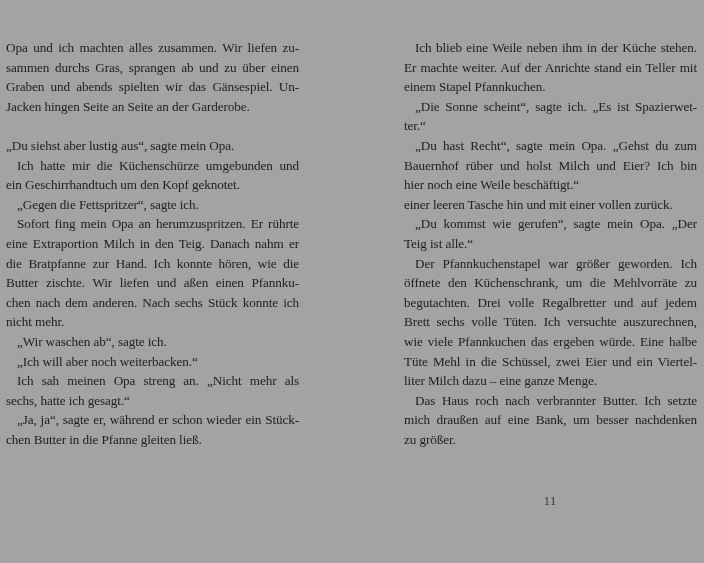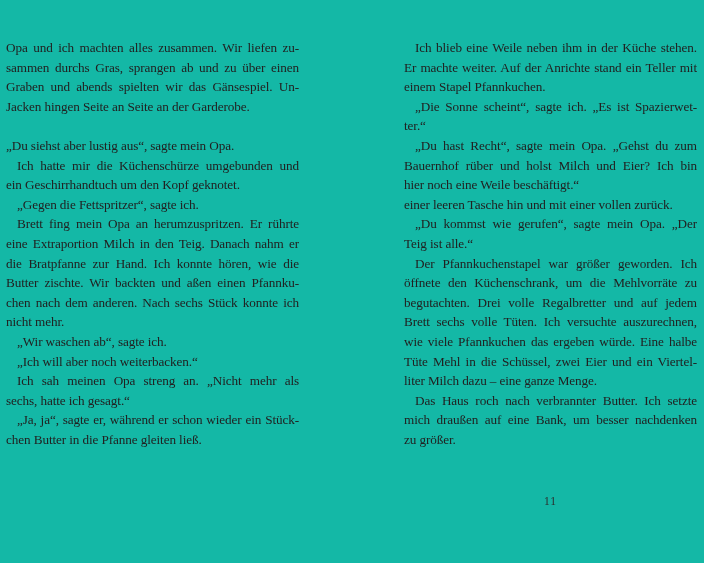--- a/index.html
+++ b/index.html
@@ -4,21 +4,21 @@
 <style>
   html, body {
     margin: 0;
     padding: 0;
     background: #ffffff;
   }
   .book {
     position: relative;
     width: 704px;
     height: 563px;
-    background: #14b8a6;
+    background: #a3a3a3;
     font-family: "Liberation Serif", "DejaVu Serif", serif;
     color: #212121;
     overflow: hidden;
   }
   .text-column {
     position: absolute;
     top: 38px;
     width: 293px;
     font-size: 13.2px;
     line-height: 19.6px;
@@ -74,24 +74,24 @@
         <div class="line">„Du siehst aber lustig aus“, sagte mein Opa.</div>
       </div>
       <div class="paragraph">
         <div class="line just indent">Ich hatte mir die Küchenschürze umgebunden und</div>
         <div class="line">ein Geschirrhandtuch um den Kopf geknotet.</div>
       </div>
       <div class="paragraph">
         <div class="line indent">„Gegen die Fettspritzer“, sagte ich.</div>
       </div>
       <div class="paragraph">
-        <div class="line just indent">Brett fing mein Opa an herumzuspritzen. Er rührte</div>
+        <div class="line just indent">Sofort fing mein Opa an herumzuspritzen. Er rührte</div>
         <div class="line just">eine Extraportion Milch in den Teig. Danach nahm er</div>
         <div class="line just">die Bratpfanne zur Hand. Ich konnte hören, wie die</div>
-        <div class="line just">Butter zischte. Wir backten und aßen einen Pfannku-</div>
+        <div class="line just">Butter zischte. Wir liefen und aßen einen Pfannku-</div>
         <div class="line just">chen nach dem anderen. Nach sechs Stück konnte ich</div>
         <div class="line">nicht mehr.</div>
       </div>
       <div class="paragraph">
         <div class="line indent">„Wir waschen ab“, sagte ich.</div>
       </div>
       <div class="paragraph">
         <div class="line indent">„Ich will aber noch weiterbacken.“</div>
       </div>
       <div class="paragraph">

